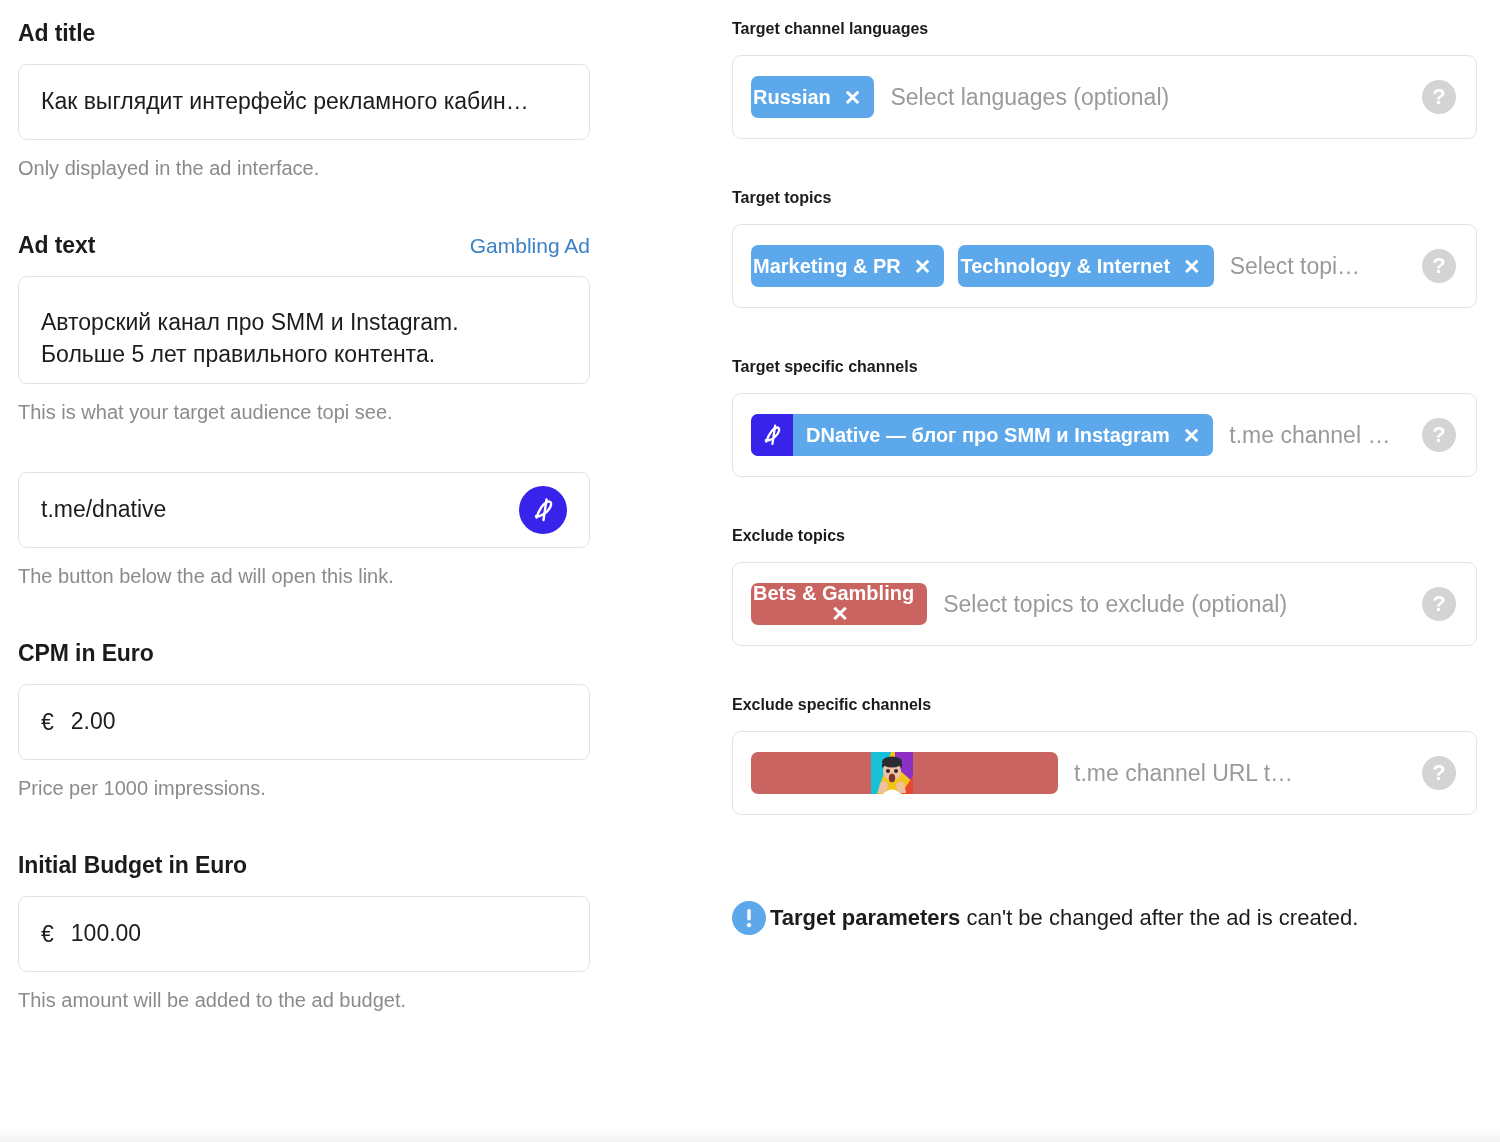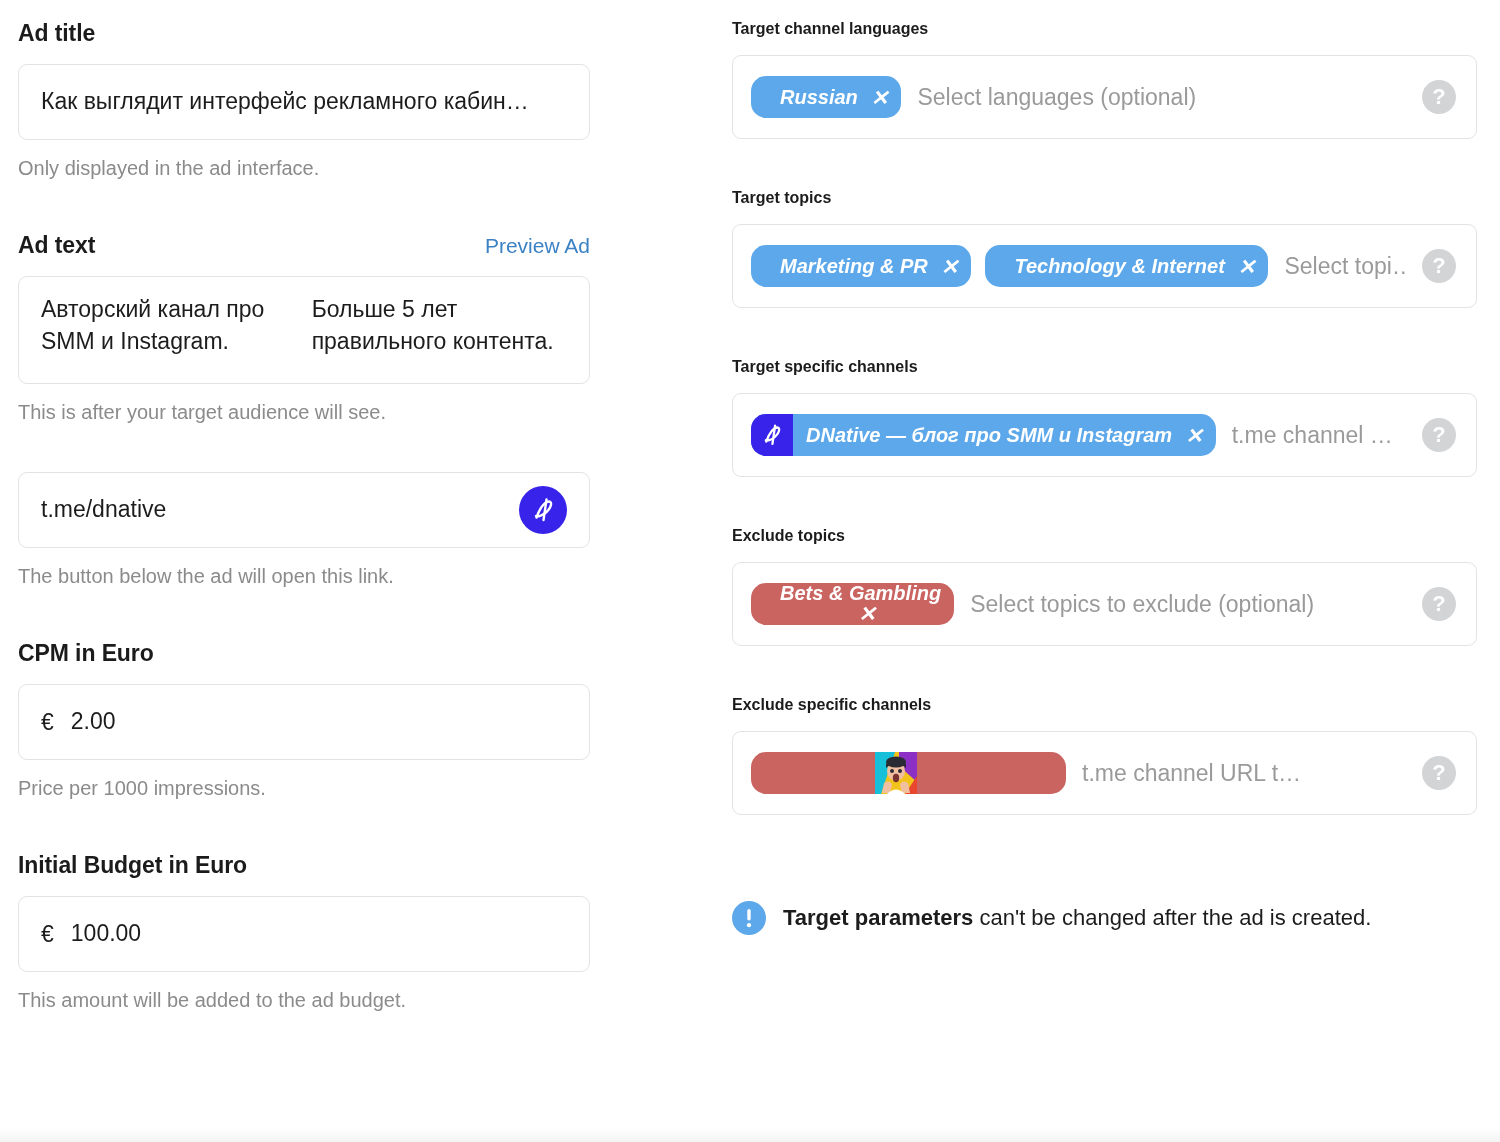--- a/index.html
+++ b/index.html
@@ -62,21 +62,21 @@
     display: flex;
     align-items: center;
     padding: 0 22px;
     height: 76px;
     position: relative;
   }
   .input-box.tall {
     height: 108px;
     align-items: flex-start;
     padding-top: 17px;
-    flex-direction: row;
+    flex-direction: column;
     justify-content: center;
   }
   .input-text {
     font-size: 23px;
     color: #1c1c1c;
     line-height: 1.38;
     white-space: nowrap;
     overflow: hidden;
   }
   .input-text.multi { white-space: normal; }
@@ -123,29 +123,28 @@
     align-items: center;
     padding: 0 20px 0 18px;
     position: relative;
   }
   .chips { display: flex; align-items: center; gap: 14px; flex: 0 0 auto; }
 
   .chip {
     display: inline-flex;
     align-items: center;
     height: 42px;
-    border-radius: 15px;
-    padding: 0 13px 0 29px;
+    border-radius: 7px;
+    padding: 0 13px 0 2px;
     font-size: 20px;
     font-weight: bold;
     color: #ffffff;
     white-space: nowrap;
     cursor: pointer;
     overflow: hidden;
-    font-style: italic;
   }
   .chip.blue { background: #5ca8ea; }
   .chip.red  { background: #ca6460; flex-direction: column; }
   .chip.with-avatar { padding-left: 0; }
   .chip .chip-label { line-height: 1; }
   .chip .chip-x {
     margin-left: 13px;
     font-size: 21px;
     font-weight: bold;
     line-height: 1;
@@ -188,21 +187,21 @@
     line-height: 1;
     margin-left: 14px;
     cursor: pointer;
     user-select: none;
   }
 
   
   .notice {
     display: flex;
     align-items: center;
-    gap: 17px;
+    gap: 4px;
   }
   .notice-icon {
     width: 34px;
     height: 34px;
     flex: 0 0 34px;
     border-radius: 50%;
     background: #5ca8ea;
     display: flex;
     align-items: center;
     justify-content: center;
@@ -233,27 +232,27 @@
       <div class="field-label">Ad title</div>
       <div class="input-box" style="margin-top:17px;">
         <span class="input-text">Как выглядит интерфейс рекламного кабин…</span>
       </div>
       <div class="hint">Only displayed in the ad interface.</div>
     </div>
 
     <div style="margin-top:52px;">
       <div class="label-row">
         <div class="field-label">Ad text</div>
-        <a class="link-preview">Preview Ad</a>
+        <a class="link-preview">Gambling Ad</a>
       </div>
       <div class="input-box tall" style="margin-top:17px;">
         <span class="input-text multi">Авторский канал про SMM и Instagram.</span>
         <span class="input-text multi">Больше 5 лет правильного контента.</span>
       </div>
-      <div class="hint">This is after your target audience will see.</div>
+      <div class="hint">This is what your target audience topi see.</div>
     </div>
 
     <div style="margin-top:48px;">
       <div class="input-box">
         <span class="input-text">t.me/dnative</span>
         <span class="dn-round">
           <svg width="34" height="34" viewBox="0 0 34 34" aria-hidden="true">
             <path d="M10.5 24.5 C14 14, 19.5 8.5, 23 8.5 C26.5 8.5, 25.5 14.5, 20.5 19 C16 23, 11.5 23.8, 10 23" fill="none" stroke="#ffffff" stroke-width="2.4" stroke-linecap="round"></path>
             <path d="M20.5 6.5 L17.5 27" fill="none" stroke="#ffffff" stroke-width="2.4" stroke-linecap="round"></path>
           </svg>

